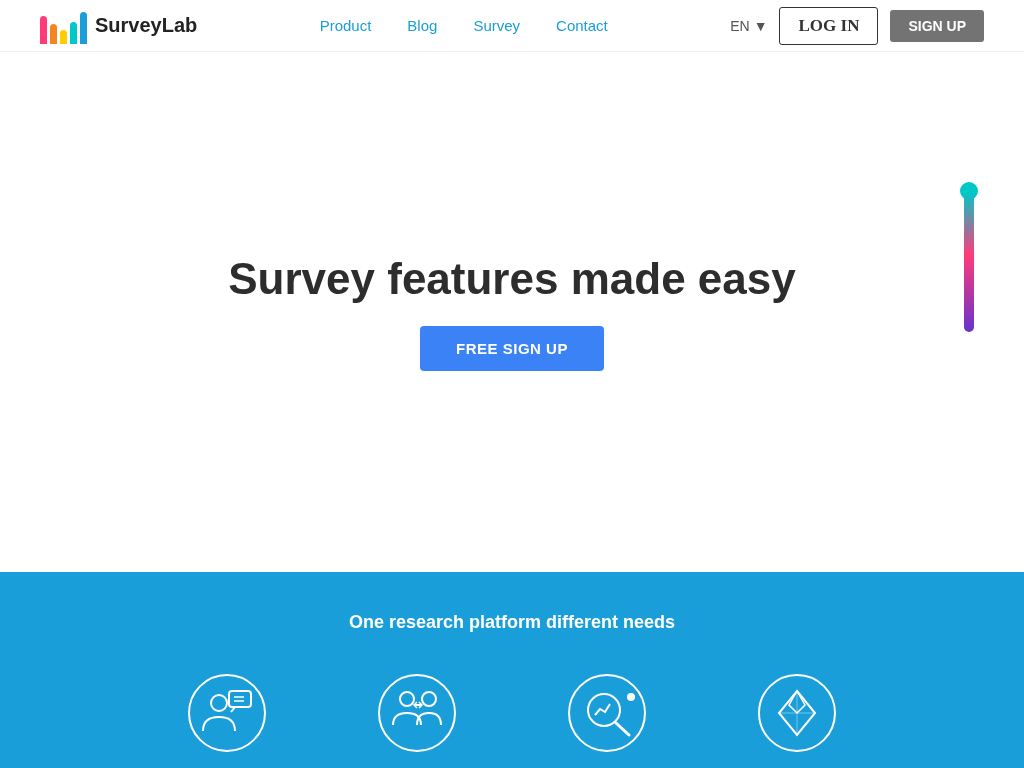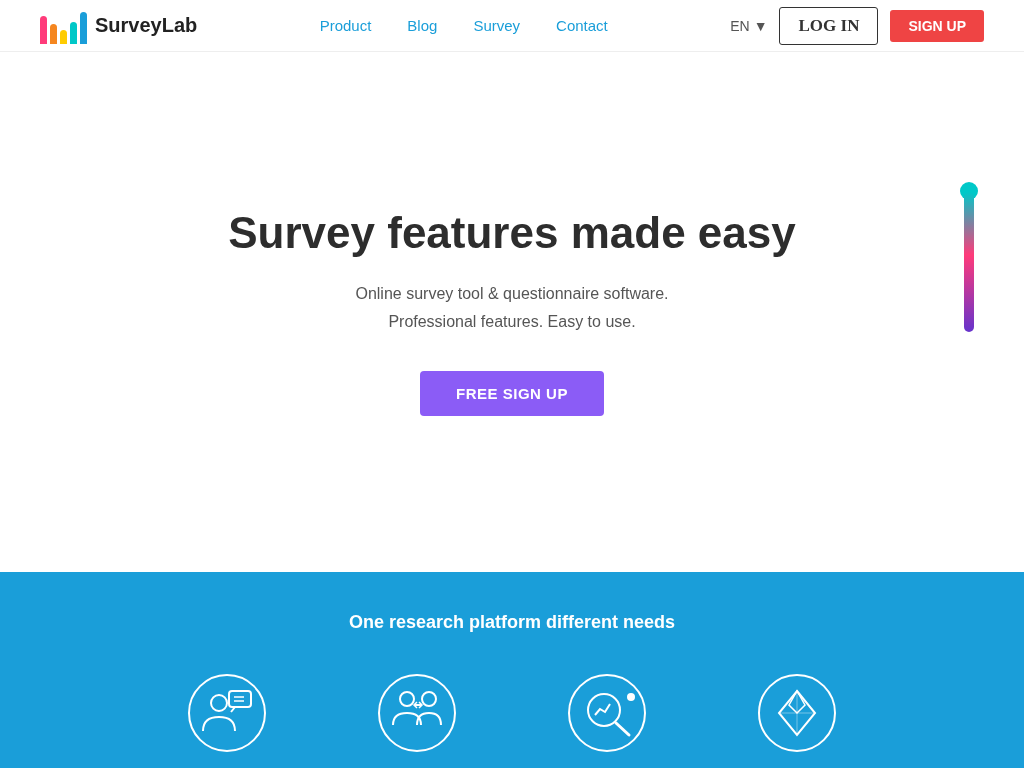--- a/index.html
+++ b/index.html
@@ -70,21 +70,21 @@
       background: transparent;
       color: #333;
       font-size: 17px;
       font-weight: 600;
       cursor: pointer;
       border-radius: 3px;
       font-family: Liberation Serif, serif;
     }
     .btn-signup {
       padding: 8px 18px;
-      background: #ef4444;
+      background: #737373;
       color: #fff;
       font-size: 14px;
       font-weight: 600;
       cursor: pointer;
       border: none;
       border-radius: 3px;
     }
 
     
     .hero {
@@ -106,21 +106,21 @@
       max-width: 700px;
     }
     .hero-subtitle {
       font-size: 16px;
       color: #555;
       line-height: 1.7;
       margin-bottom: 36px;
     }
     .btn-free-signup {
       padding: 14px 36px;
-      background: #8b5cf6;
+      background: #3b82f6;
       color: #fff;
       font-size: 15px;
       font-weight: 700;
       border: none;
       border-radius: 4px;
       cursor: pointer;
       letter-spacing: 0.5px;
     }
 
     
@@ -205,24 +205,20 @@
     <button class="btn-login">LOG IN</button>
     <button class="btn-signup">SIGN UP</button>
   </div>
 </nav>
 
 <section class="hero">
   <div class="deco-dot"></div>
   <div class="deco-bar"></div>
 
   <h1 class="hero-title">Survey features made easy</h1>
-  <p class="hero-subtitle">
-    <span>Online survey tool &amp; questionnaire software.</span><br>
-    <span>Professional features. Easy to use.</span>
-  </p>
   <button class="btn-free-signup">FREE SIGN UP</button>
 </section>
 
 <section class="bottom-section">
   <p class="bottom-title">One research platform different needs</p>
   <div class="features-grid">
 
     <div class="feature-item">
       <svg class="feature-icon" viewBox="0 0 80 80" fill="none" xmlns="http://www.w3.org/2000/svg">
         <circle cx="40" cy="40" r="38" stroke="white" stroke-width="2"></circle>

